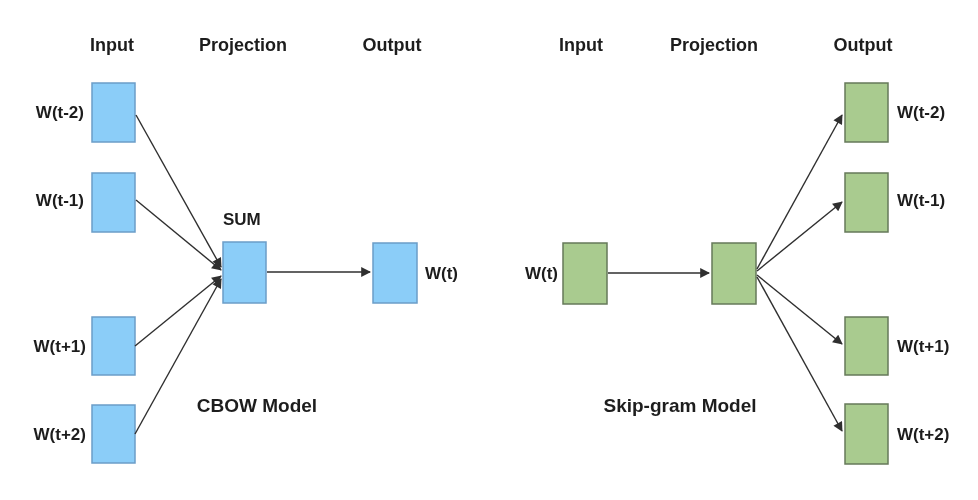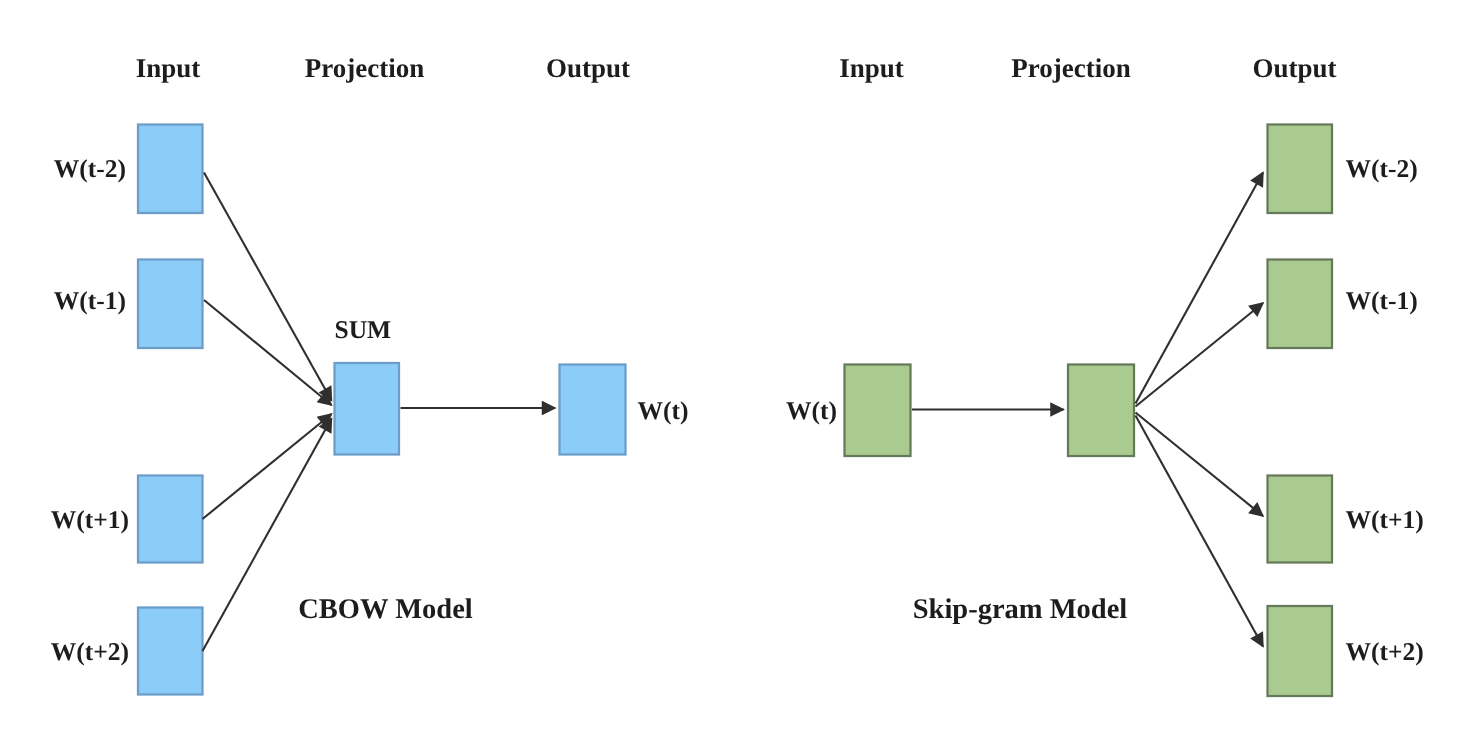--- a/index.html
+++ b/index.html
@@ -6,21 +6,21 @@
     margin: 0;
     padding: 0;
     background: #ffffff;
   }
   .stage {
     position: relative;
     width: 978px;
     height: 500px;
     background: #ffffff;
     overflow: hidden;
-    font-family: Liberation Serif, serif;
+    font-family: Liberation Sans, sans-serif;
   }
   svg { display: block; }
 
   .box-blue  { fill: #8bcdf8; stroke: #6b9dc8; stroke-width: 1.5; }
   .box-green { fill: #a9cb8f; stroke: #66795a; stroke-width: 1.5; }
 
   .arrow { stroke: #2f2f2f; stroke-width: 1.4; fill: none; }
 
   .hdr   { font-size: 18px; font-weight: 600; fill: #1d1d1d; }
   .lbl   { font-size: 17px; font-weight: 600; fill: #1d1d1d; }

